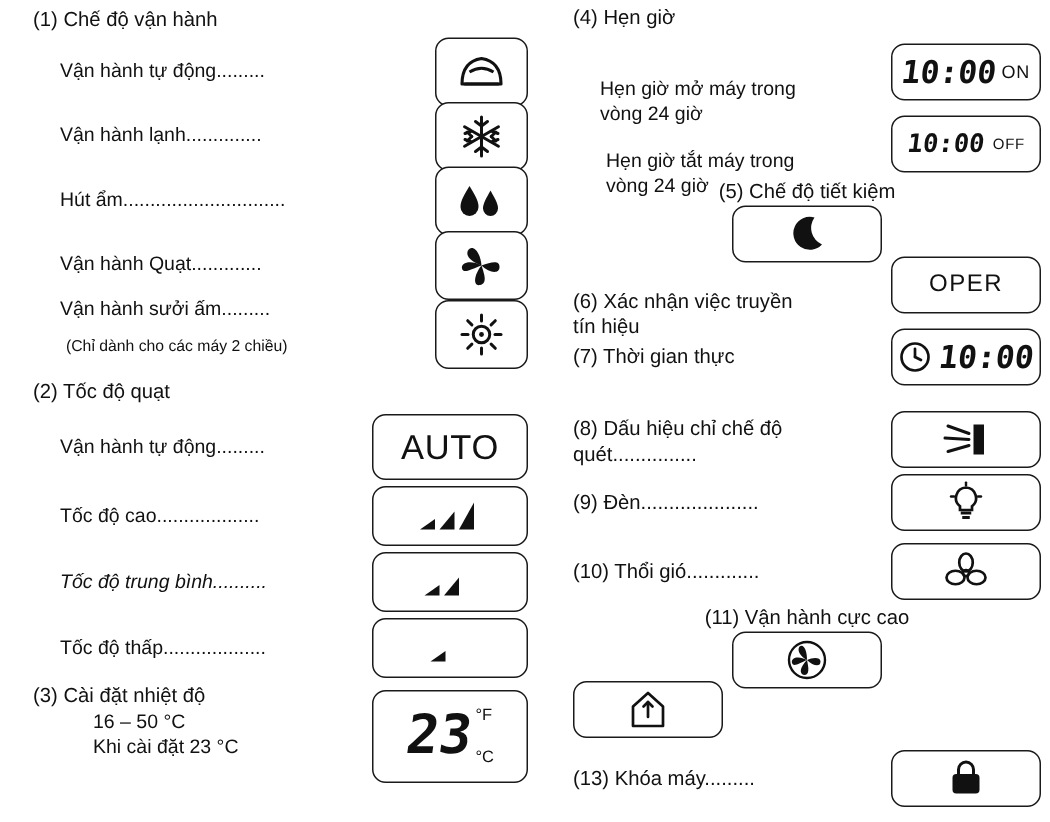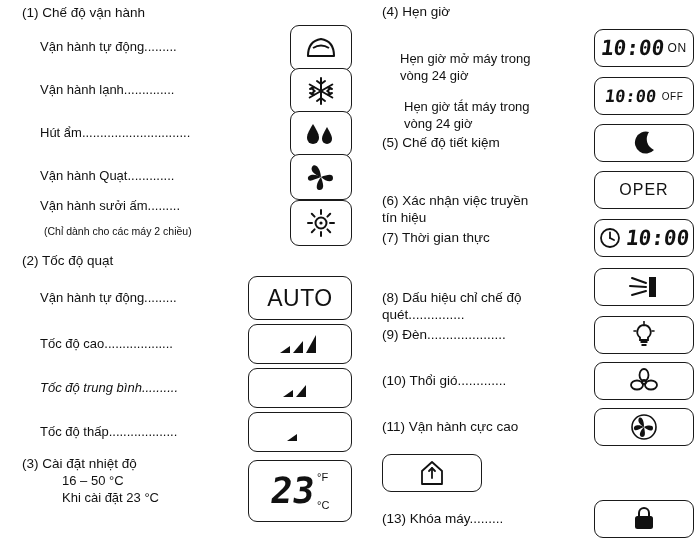--- a/index.html
+++ b/index.html
@@ -328,21 +328,21 @@
     <div class="row" style="height:48px;">
       <div class="label-block">
         <p class="item two-line indent-more">Hẹn giờ tắt máy trong vòng 24 giờ</p>
       </div>
       <div class="frame f-md">
         <span class="seg seg-sm">10:00</span>
         <span class="tag" style="margin-left:6px;">OFF</span>
       </div>
     </div>
 
-    <div class="row" style="height:46px;">
+    <div class="row" style="height:46px;flex-direction:column;">
       <div class="label-block">
         <p class="heading">(5) Chế độ tiết kiệm</p>
       </div>
       <div class="frame f-md">
         <span>
           <svg width="28" height="26" viewBox="0 0 28 26">
             <path d="M19 2 a11 11 0 1 0 5 18 a12 12 0 0 1 -5 -18 Z" fill="#111"></path>
           </svg>
         </span>
       </div>
@@ -366,21 +366,21 @@
           <svg width="22" height="22" viewBox="0 0 22 22">
             <circle cx="11" cy="11" r="9" fill="none" stroke="#111" stroke-width="1.8"></circle>
             <line x1="11" y1="11" x2="11" y2="5.5" stroke="#111" stroke-width="1.8" stroke-linecap="round"></line>
             <line x1="11" y1="11" x2="15" y2="13" stroke="#111" stroke-width="1.8" stroke-linecap="round"></line>
           </svg>
         </span>
         <span class="seg seg-lg">10:00</span>
       </div>
     </div>
 
-    <div class="row" style="height:50px;">
+    <div class="row" style="height:50px;align-items:flex-end;">
       <div class="label-block">
         <p class="heading two-line">(8) Dấu hiệu chỉ chế độ quét...............</p>
       </div>
       <div class="frame f-md">
         <span>
           <svg width="34" height="26" viewBox="0 0 34 26">
             <rect x="22" y="3" width="7" height="20" fill="#111"></rect>
             <g stroke="#111" stroke-width="2" stroke-linecap="round">
               <line x1="5" y1="4" x2="19" y2="9"></line>
               <line x1="3" y1="12" x2="19" y2="13"></line>
@@ -422,21 +422,21 @@
               <ellipse cx="15" cy="8" rx="4.5" ry="6"></ellipse>
               <ellipse cx="8" cy="18" rx="6" ry="4.5"></ellipse>
               <ellipse cx="22" cy="18" rx="6" ry="4.5"></ellipse>
               <circle cx="15" cy="15" r="2"></circle>
             </g>
           </svg>
         </span>
       </div>
     </div>
 
-    <div class="row" style="height:46px;">
+    <div class="row" style="height:46px;flex-direction:column;">
       <div class="label-block">
         <p class="heading">(11) Vận hành cực cao</p>
       </div>
       <div class="frame f-md">
         <span>
           <svg width="30" height="28" viewBox="0 0 30 28">
             <circle cx="15" cy="14" r="12" fill="none" stroke="#111" stroke-width="1.6"></circle>
             <g fill="#111">
               <path d="M15 14 C11 12 8 8 10 5 C13 3 15 8 15 14 Z"></path>
               <path d="M15 14 C19 12 24 12 24 15 C24 19 19 18 15 14 Z"></path>

